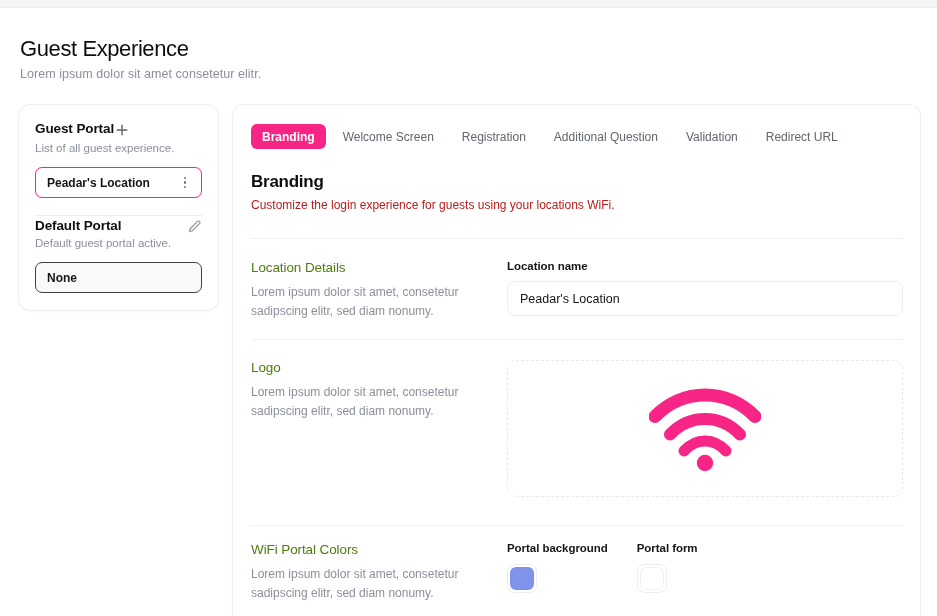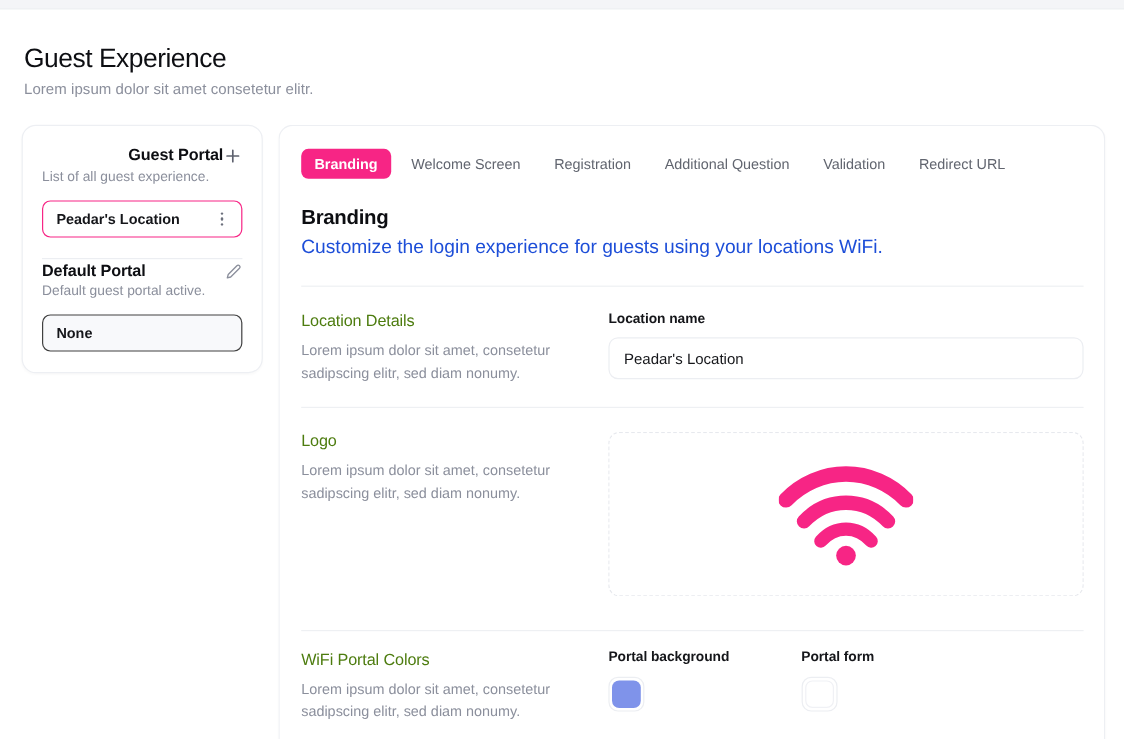--- a/index.html
+++ b/index.html
@@ -84,21 +84,21 @@
     width: 201px;
     background: #ffffff;
     border: 1px solid #edeff3;
     border-radius: 12px;
     padding: 16px 16px 17px 16px;
     box-shadow: 0 1px 2px rgba(17,20,30,0.025);
   }
   .sc-head {
     display: flex;
     align-items: flex-start;
-    justify-content: flex-end;
+    justify-content: flex-start;
   }
   .sc-title {
     font-size: 13.5px;
     font-weight: 700;
     color: #0d0e12;
     letter-spacing: -0.1px;
   }
   .plus-btn {
     width: 16px; height: 16px;
     display: flex; align-items: center; justify-content: center;
@@ -221,22 +221,22 @@
     position: absolute;
     left: 18px; top: 67px;
     font-size: 17px;
     font-weight: 700;
     color: #0d0e12;
     letter-spacing: -0.25px;
   }
   .branding-desc {
     position: absolute;
     left: 18px; top: 93px;
-    font-size: 16px;
-    color: #1d4ed8;
+    font-size: 12px;
+    color: #b91c1c;
   }
 
   .hr {
     position: absolute;
     left: 18px;
     width: 652px;
     height: 1px;
     background: #eef0f3;
   }
 
@@ -289,21 +289,21 @@
     border: 1.4px dashed #e7e9ee;
     border-radius: 9px;
     display: flex;
     align-items: center;
     justify-content: center;
     background: #ffffff;
     cursor: pointer;
   }
   .logo-wifi { width: 112px; height: 86px; display: block; }
 
-  .swatches { display: flex; gap: 60px; }
+  .swatches { display: flex; gap: 29px; }
   .swatch-group { display: flex; flex-direction: column; }
   .swatch-label {
     font-size: 11.5px;
     font-weight: 700;
     color: #15161a;
     letter-spacing: -0.05px;
   }
   .swatch {
     margin-top: 10px;
     width: 30px; height: 29px;

